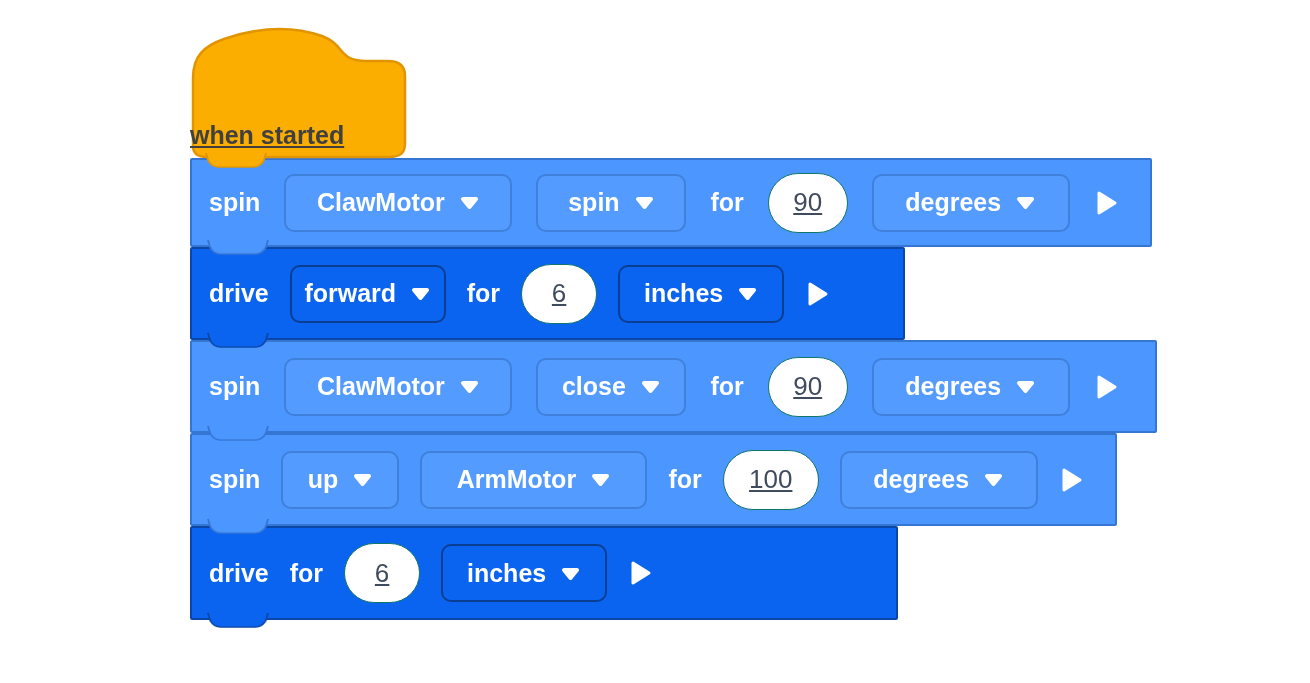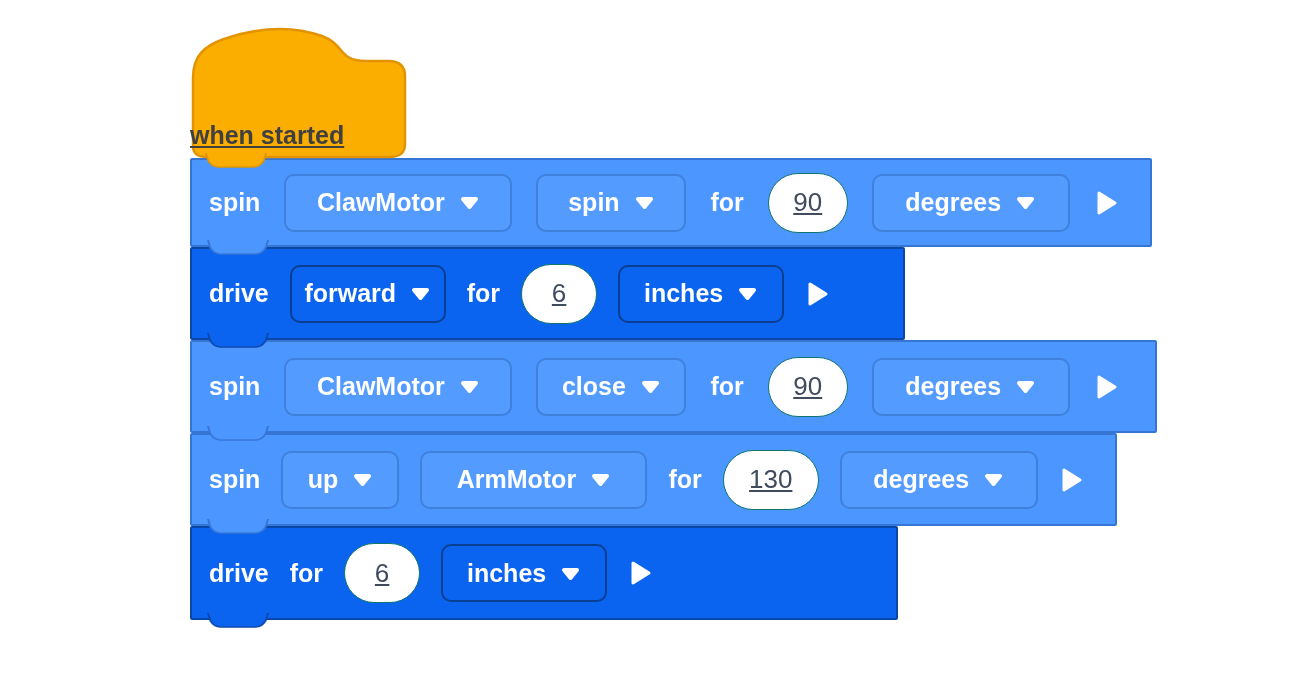--- a/index.html
+++ b/index.html
@@ -184,21 +184,21 @@
         </svg>
     </div>
     <div class="dd" style="width:227px">
       <span>ArmMotor</span>
       <svg class="caret" width="21" height="15" viewBox="0 0 21 15">
         <path d="M4 4 L17 4 L10.5 12 Z" fill="#fff" stroke="#fff" stroke-width="4" stroke-linejoin="round"></path>
         </svg>
     </div>
     <span class="kw">for</span>
     <div class="oval" style="width:96px">
-      <span>130</span>
+      <span>100</span>
     </div>
     <div class="dd" style="width:198px">
       <span>degrees</span>
       <svg class="caret" width="21" height="15" viewBox="0 0 21 15">
         <path d="M4 4 L17 4 L10.5 12 Z" fill="#fff" stroke="#fff" stroke-width="4" stroke-linejoin="round"></path>
         </svg>
     </div>
     <div class="play">
       <svg width="26" height="30" viewBox="0 0 26 30">
           <path d="M5 5 L21 15 L5 25 Z" fill="#fff" stroke="#fff" stroke-width="3" stroke-linejoin="round"></path>

